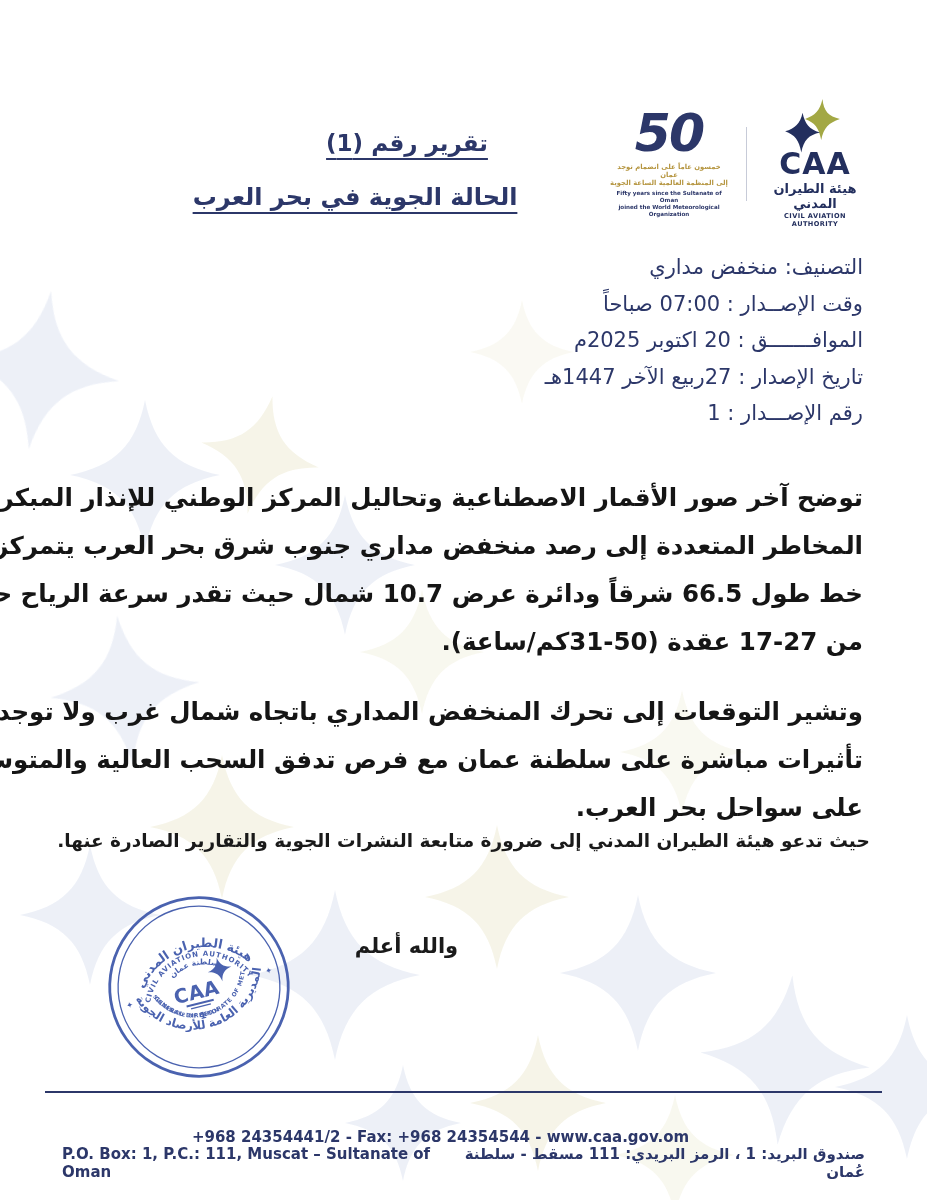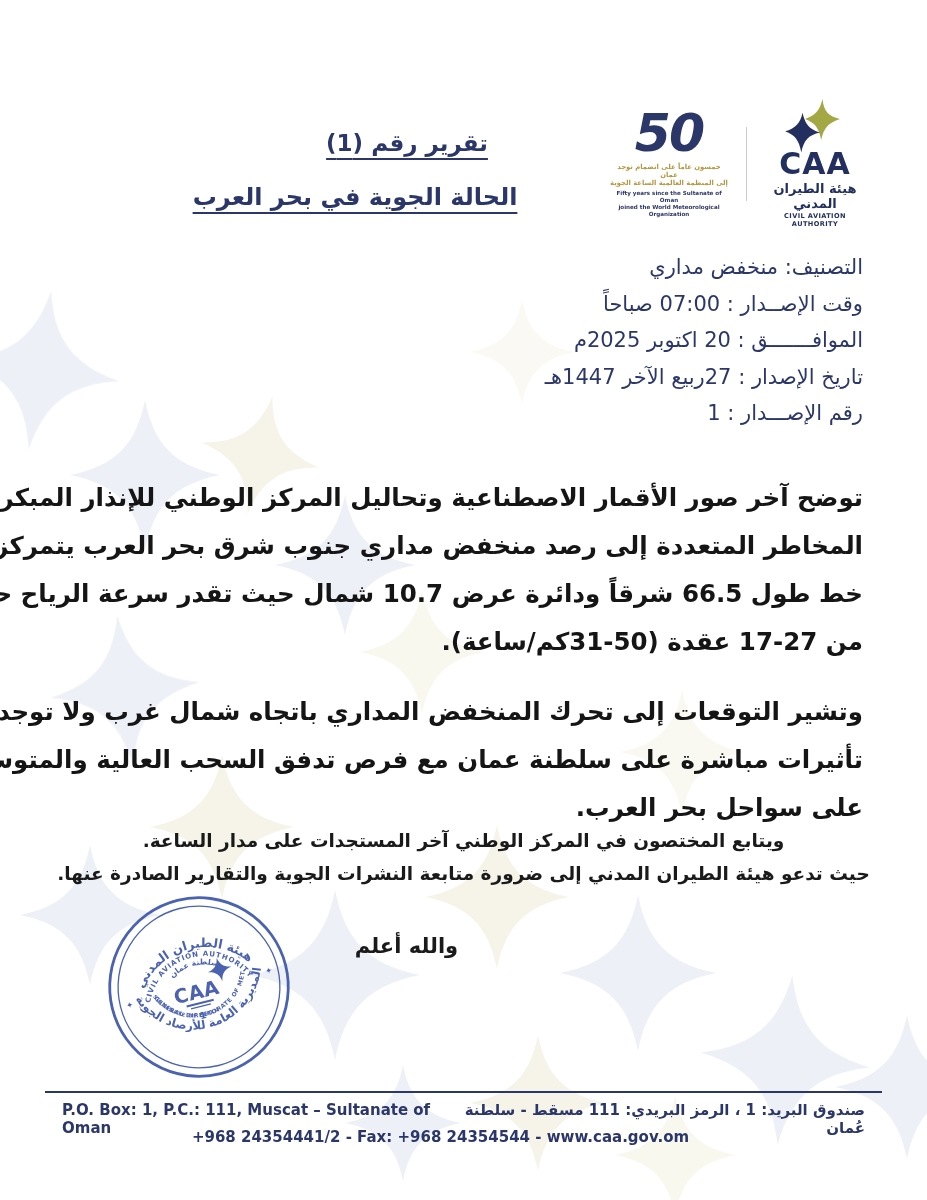--- a/index.html
+++ b/index.html
@@ -56,21 +56,21 @@
   }
   #closing {
     top:934px; left:0; width:813px; text-align:center; direction:rtl;
     color:#1a1a1a; font-weight:700; font-size:21px;
   }
   
   #stamp { top:894px; left:106px; width:186px; height:186px; opacity:0.92; }
   
   #footer-rule { top:1091px; left:45px; width:837px; border-top:2.5px solid #2c3769; }
   #footer-row { top:1101px; left:62px; width:803px; display:flex; justify-content:space-between; align-items:flex-start; }
-  .footer-text { color:#2c3769; font-weight:700; font-size:15px; }
+  .footer-text { color:#2c3769; font-weight:700; font-size:15px;margin-top:44px; }
   #footer-contact { top:1128px; left:0; width:881px; text-align:center; color:#2c3769; font-weight:700; font-size:15px; }
 </style>
 </head>
 <body>
 
 <div id="page">
 
   <svg id="wm" width="927" height="1200" viewBox="0 0 927 1200" aria-hidden="true">
     <defs>
       <path id="wm-star" d="M100,0 C112,60 140,88 200,100 C140,112 112,140 100,200 C88,140 60,112 0,100 C60,88 88,60 100,0 Z"></path>
@@ -139,21 +139,20 @@
     <div class="bline bline-last">من 27-17 عقدة (50-31كم/ساعة).</div>
   </div>
 
   <div id="para2" class="layer para">
     <div class="bline">وتشير التوقعات إلى تحرك المنخفض المداري باتجاه شمال غرب ولا توجد أي</div>
     <div class="bline">تأثيرات مباشرة على سلطنة عمان مع فرص تدفق السحب العالية والمتوسطة</div>
     <div class="bline bline-last">على سواحل بحر العرب.</div>
   </div>
 
   <div id="notes" class="layer">
-    <div>ويتابع المختصون في المركز الوطني آخر المستجدات على مدار الساعة.</div>
     <div>حيث تدعو هيئة الطيران المدني إلى ضرورة متابعة النشرات الجوية والتقارير الصادرة عنها.</div>
   </div>
 
   <div id="closing" class="layer">والله أعلم</div>
 
   <svg id="stamp" class="layer" viewBox="0 0 200 200" aria-hidden="false">
     <g transform="rotate(-14,100,100)" fill="none" stroke="#3b55a9">
       <circle cx="100" cy="100" r="96" stroke-width="3"></circle>
       <circle cx="100" cy="100" r="87" stroke-width="1.4"></circle>
     </g>

